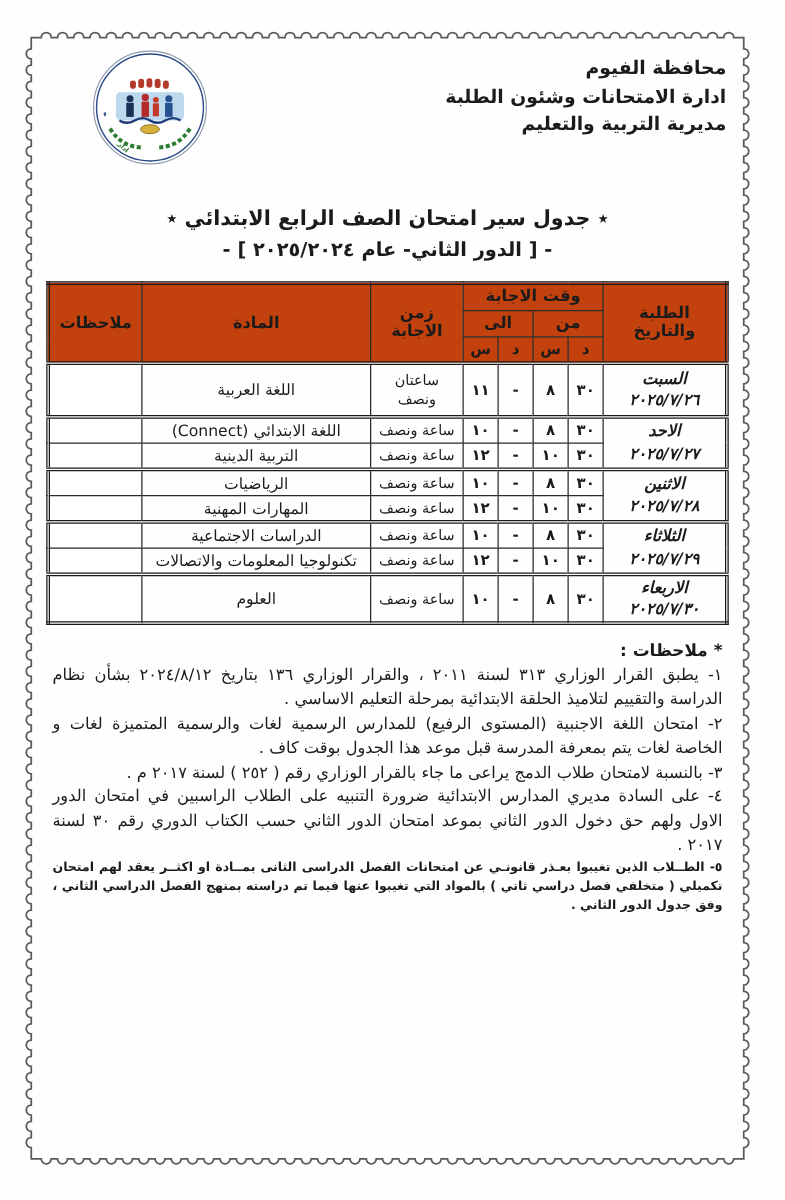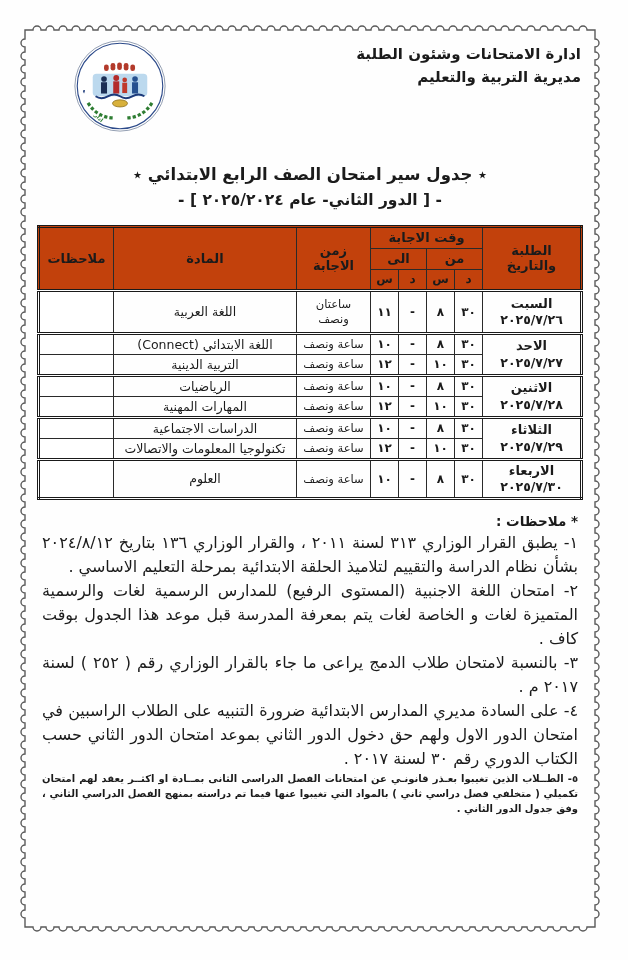--- a/index.html
+++ b/index.html
@@ -24,46 +24,47 @@
               border:3px double #1a1a1a;table-layout:fixed;width:543px;}
   .sched th,.sched td{border:1px solid #2a2a2a;text-align:center;vertical-align:middle;padding:0 2px;}
   .sched thead th{background:#c2410c;font-weight:700;font-size:13px;}
   .sched thead tr.h1 th{height:20px;}
   .sched thead tr.h2 th{height:20px;}
   .sched thead tr.h3 th{height:19px;font-size:12px;}
   tr.r40 td{height:40px;}
   tr.r20 td{height:19px;}
   tr.r36 td{height:36px;}
   tr.grp-start td{border-top:3px double #1a1a1a;}
-  .day-cell{font-weight:700;font-size:13px;line-height:1.35;}
+  .day-cell{font-weight:700;font-size:13px;line-height:1.35;font-style:italic;}
   .day-cell .date{font-size:12.5px;}
   .num{font-size:12px;font-weight:700;}
   .dur{font-size:11.5px;line-height:1.25;padding:0 9px;}
   .subj{font-size:12.5px;}
   .notec{background:#fff;}
 
   
   .notes{padding:13px 17px 0 17px;direction:rtl;}
   .notes-heading{font-size:13.5px;font-weight:700;margin-bottom:2px;}
-  .note-line{font-size:16px;line-height:1.5;text-align:justify;}
+  .note-line{font-size:13px;line-height:1.5;text-align:justify;}
   .note-line.bold{font-weight:700;font-size:10px;}
 </style>
 </head>
 <body>
 
 <div class="canvas">
 
   <svg class="frame-svg" width="628" height="960">
     <path id="frame-path" fill="none" stroke="#5a5a5a" stroke-width="1.4" d="M 25 30 l 8.00 0.00 a 4 4 0 0 1 8 0 l 5.00 0.00 a 4 4 0 0 1 8 0 l 5.00 0.00 a 4 4 0 0 1 8 0 l 5.00 0.00 a 4 4 0 0 1 8 0 l 5.00 0.00 a 4 4 0 0 1 8 0 l 5.00 0.00 a 4 4 0 0 1 8 0 l 5.00 0.00 a 4 4 0 0 1 8 0 l 5.00 0.00 a 4 4 0 0 1 8 0 l 5.00 0.00 a 4 4 0 0 1 8 0 l 5.00 0.00 a 4 4 0 0 1 8 0 l 5.00 0.00 a 4 4 0 0 1 8 0 l 5.00 0.00 a 4 4 0 0 1 8 0 l 5.00 0.00 a 4 4 0 0 1 8 0 l 5.00 0.00 a 4 4 0 0 1 8 0 l 5.00 0.00 a 4 4 0 0 1 8 0 l 5.00 0.00 a 4 4 0 0 1 8 0 l 5.00 0.00 a 4 4 0 0 1 8 0 l 5.00 0.00 a 4 4 0 0 1 8 0 l 5.00 0.00 a 4 4 0 0 1 8 0 l 5.00 0.00 a 4 4 0 0 1 8 0 l 5.00 0.00 a 4 4 0 0 1 8 0 l 5.00 0.00 a 4 4 0 0 1 8 0 l 5.00 0.00 a 4 4 0 0 1 8 0 l 5.00 0.00 a 4 4 0 0 1 8 0 l 5.00 0.00 a 4 4 0 0 1 8 0 l 5.00 0.00 a 4 4 0 0 1 8 0 l 5.00 0.00 a 4 4 0 0 1 8 0 l 5.00 0.00 a 4 4 0 0 1 8 0 l 5.00 0.00 a 4 4 0 0 1 8 0 l 5.00 0.00 a 4 4 0 0 1 8 0 l 5.00 0.00 a 4 4 0 0 1 8 0 l 5.00 0.00 a 4 4 0 0 1 8 0 l 5.00 0.00 a 4 4 0 0 1 8 0 l 5.00 0.00 a 4 4 0 0 1 8 0 l 5.00 0.00 a 4 4 0 0 1 8 0 l 5.00 0.00 a 4 4 0 0 1 8 0 l 5.00 0.00 a 4 4 0 0 1 8 0 l 5.00 0.00 a 4 4 0 0 1 8 0 l 5.00 0.00 a 4 4 0 0 1 8 0 l 5.00 0.00 a 4 4 0 0 1 8 0 l 5.00 0.00 a 4 4 0 0 1 8 0 l 5.00 0.00 a 4 4 0 0 1 8 0 l 5.00 0.00 a 4 4 0 0 1 8 0 l 8.00 0.00 l 0.00 9.00 a 4 4 0 0 1 0 8 l 0.00 5.00 a 4 4 0 0 1 0 8 l 0.00 5.00 a 4 4 0 0 1 0 8 l 0.00 5.00 a 4 4 0 0 1 0 8 l 0.00 5.00 a 4 4 0 0 1 0 8 l 0.00 5.00 a 4 4 0 0 1 0 8 l 0.00 5.00 a 4 4 0 0 1 0 8 l 0.00 5.00 a 4 4 0 0 1 0 8 l 0.00 5.00 a 4 4 0 0 1 0 8 l 0.00 5.00 a 4 4 0 0 1 0 8 l 0.00 5.00 a 4 4 0 0 1 0 8 l 0.00 5.00 a 4 4 0 0 1 0 8 l 0.00 5.00 a 4 4 0 0 1 0 8 l 0.00 5.00 a 4 4 0 0 1 0 8 l 0.00 5.00 a 4 4 0 0 1 0 8 l 0.00 5.00 a 4 4 0 0 1 0 8 l 0.00 5.00 a 4 4 0 0 1 0 8 l 0.00 5.00 a 4 4 0 0 1 0 8 l 0.00 5.00 a 4 4 0 0 1 0 8 l 0.00 5.00 a 4 4 0 0 1 0 8 l 0.00 5.00 a 4 4 0 0 1 0 8 l 0.00 5.00 a 4 4 0 0 1 0 8 l 0.00 5.00 a 4 4 0 0 1 0 8 l 0.00 5.00 a 4 4 0 0 1 0 8 l 0.00 5.00 a 4 4 0 0 1 0 8 l 0.00 5.00 a 4 4 0 0 1 0 8 l 0.00 5.00 a 4 4 0 0 1 0 8 l 0.00 5.00 a 4 4 0 0 1 0 8 l 0.00 5.00 a 4 4 0 0 1 0 8 l 0.00 5.00 a 4 4 0 0 1 0 8 l 0.00 5.00 a 4 4 0 0 1 0 8 l 0.00 5.00 a 4 4 0 0 1 0 8 l 0.00 5.00 a 4 4 0 0 1 0 8 l 0.00 5.00 a 4 4 0 0 1 0 8 l 0.00 5.00 a 4 4 0 0 1 0 8 l 0.00 5.00 a 4 4 0 0 1 0 8 l 0.00 5.00 a 4 4 0 0 1 0 8 l 0.00 5.00 a 4 4 0 0 1 0 8 l 0.00 5.00 a 4 4 0 0 1 0 8 l 0.00 5.00 a 4 4 0 0 1 0 8 l 0.00 5.00 a 4 4 0 0 1 0 8 l 0.00 5.00 a 4 4 0 0 1 0 8 l 0.00 5.00 a 4 4 0 0 1 0 8 l 0.00 5.00 a 4 4 0 0 1 0 8 l 0.00 5.00 a 4 4 0 0 1 0 8 l 0.00 5.00 a 4 4 0 0 1 0 8 l 0.00 5.00 a 4 4 0 0 1 0 8 l 0.00 5.00 a 4 4 0 0 1 0 8 l 0.00 5.00 a 4 4 0 0 1 0 8 l 0.00 5.00 a 4 4 0 0 1 0 8 l 0.00 5.00 a 4 4 0 0 1 0 8 l 0.00 5.00 a 4 4 0 0 1 0 8 l 0.00 5.00 a 4 4 0 0 1 0 8 l 0.00 5.00 a 4 4 0 0 1 0 8 l 0.00 5.00 a 4 4 0 0 1 0 8 l 0.00 5.00 a 4 4 0 0 1 0 8 l 0.00 5.00 a 4 4 0 0 1 0 8 l 0.00 5.00 a 4 4 0 0 1 0 8 l 0.00 5.00 a 4 4 0 0 1 0 8 l 0.00 5.00 a 4 4 0 0 1 0 8 l 0.00 5.00 a 4 4 0 0 1 0 8 l 0.00 5.00 a 4 4 0 0 1 0 8 l 0.00 5.00 a 4 4 0 0 1 0 8 l 0.00 5.00 a 4 4 0 0 1 0 8 l 0.00 5.00 a 4 4 0 0 1 0 8 l 0.00 5.00 a 4 4 0 0 1 0 8 l 0.00 5.00 a 4 4 0 0 1 0 8 l 0.00 5.00 a 4 4 0 0 1 0 8 l 0.00 9.00 l -8.00 0.00 a 4 4 0 0 1 -8 0 l -5.00 0.00 a 4 4 0 0 1 -8 0 l -5.00 0.00 a 4 4 0 0 1 -8 0 l -5.00 0.00 a 4 4 0 0 1 -8 0 l -5.00 0.00 a 4 4 0 0 1 -8 0 l -5.00 0.00 a 4 4 0 0 1 -8 0 l -5.00 0.00 a 4 4 0 0 1 -8 0 l -5.00 0.00 a 4 4 0 0 1 -8 0 l -5.00 0.00 a 4 4 0 0 1 -8 0 l -5.00 0.00 a 4 4 0 0 1 -8 0 l -5.00 0.00 a 4 4 0 0 1 -8 0 l -5.00 0.00 a 4 4 0 0 1 -8 0 l -5.00 0.00 a 4 4 0 0 1 -8 0 l -5.00 0.00 a 4 4 0 0 1 -8 0 l -5.00 0.00 a 4 4 0 0 1 -8 0 l -5.00 0.00 a 4 4 0 0 1 -8 0 l -5.00 0.00 a 4 4 0 0 1 -8 0 l -5.00 0.00 a 4 4 0 0 1 -8 0 l -5.00 0.00 a 4 4 0 0 1 -8 0 l -5.00 0.00 a 4 4 0 0 1 -8 0 l -5.00 0.00 a 4 4 0 0 1 -8 0 l -5.00 0.00 a 4 4 0 0 1 -8 0 l -5.00 0.00 a 4 4 0 0 1 -8 0 l -5.00 0.00 a 4 4 0 0 1 -8 0 l -5.00 0.00 a 4 4 0 0 1 -8 0 l -5.00 0.00 a 4 4 0 0 1 -8 0 l -5.00 0.00 a 4 4 0 0 1 -8 0 l -5.00 0.00 a 4 4 0 0 1 -8 0 l -5.00 0.00 a 4 4 0 0 1 -8 0 l -5.00 0.00 a 4 4 0 0 1 -8 0 l -5.00 0.00 a 4 4 0 0 1 -8 0 l -5.00 0.00 a 4 4 0 0 1 -8 0 l -5.00 0.00 a 4 4 0 0 1 -8 0 l -5.00 0.00 a 4 4 0 0 1 -8 0 l -5.00 0.00 a 4 4 0 0 1 -8 0 l -5.00 0.00 a 4 4 0 0 1 -8 0 l -5.00 0.00 a 4 4 0 0 1 -8 0 l -5.00 0.00 a 4 4 0 0 1 -8 0 l -5.00 0.00 a 4 4 0 0 1 -8 0 l -5.00 0.00 a 4 4 0 0 1 -8 0 l -5.00 0.00 a 4 4 0 0 1 -8 0 l -5.00 0.00 a 4 4 0 0 1 -8 0 l -5.00 0.00 a 4 4 0 0 1 -8 0 l -8.00 0.00 l 0.00 -9.00 a 4 4 0 0 1 0 -8 l 0.00 -5.00 a 4 4 0 0 1 0 -8 l 0.00 -5.00 a 4 4 0 0 1 0 -8 l 0.00 -5.00 a 4 4 0 0 1 0 -8 l 0.00 -5.00 a 4 4 0 0 1 0 -8 l 0.00 -5.00 a 4 4 0 0 1 0 -8 l 0.00 -5.00 a 4 4 0 0 1 0 -8 l 0.00 -5.00 a 4 4 0 0 1 0 -8 l 0.00 -5.00 a 4 4 0 0 1 0 -8 l 0.00 -5.00 a 4 4 0 0 1 0 -8 l 0.00 -5.00 a 4 4 0 0 1 0 -8 l 0.00 -5.00 a 4 4 0 0 1 0 -8 l 0.00 -5.00 a 4 4 0 0 1 0 -8 l 0.00 -5.00 a 4 4 0 0 1 0 -8 l 0.00 -5.00 a 4 4 0 0 1 0 -8 l 0.00 -5.00 a 4 4 0 0 1 0 -8 l 0.00 -5.00 a 4 4 0 0 1 0 -8 l 0.00 -5.00 a 4 4 0 0 1 0 -8 l 0.00 -5.00 a 4 4 0 0 1 0 -8 l 0.00 -5.00 a 4 4 0 0 1 0 -8 l 0.00 -5.00 a 4 4 0 0 1 0 -8 l 0.00 -5.00 a 4 4 0 0 1 0 -8 l 0.00 -5.00 a 4 4 0 0 1 0 -8 l 0.00 -5.00 a 4 4 0 0 1 0 -8 l 0.00 -5.00 a 4 4 0 0 1 0 -8 l 0.00 -5.00 a 4 4 0 0 1 0 -8 l 0.00 -5.00 a 4 4 0 0 1 0 -8 l 0.00 -5.00 a 4 4 0 0 1 0 -8 l 0.00 -5.00 a 4 4 0 0 1 0 -8 l 0.00 -5.00 a 4 4 0 0 1 0 -8 l 0.00 -5.00 a 4 4 0 0 1 0 -8 l 0.00 -5.00 a 4 4 0 0 1 0 -8 l 0.00 -5.00 a 4 4 0 0 1 0 -8 l 0.00 -5.00 a 4 4 0 0 1 0 -8 l 0.00 -5.00 a 4 4 0 0 1 0 -8 l 0.00 -5.00 a 4 4 0 0 1 0 -8 l 0.00 -5.00 a 4 4 0 0 1 0 -8 l 0.00 -5.00 a 4 4 0 0 1 0 -8 l 0.00 -5.00 a 4 4 0 0 1 0 -8 l 0.00 -5.00 a 4 4 0 0 1 0 -8 l 0.00 -5.00 a 4 4 0 0 1 0 -8 l 0.00 -5.00 a 4 4 0 0 1 0 -8 l 0.00 -5.00 a 4 4 0 0 1 0 -8 l 0.00 -5.00 a 4 4 0 0 1 0 -8 l 0.00 -5.00 a 4 4 0 0 1 0 -8 l 0.00 -5.00 a 4 4 0 0 1 0 -8 l 0.00 -5.00 a 4 4 0 0 1 0 -8 l 0.00 -5.00 a 4 4 0 0 1 0 -8 l 0.00 -5.00 a 4 4 0 0 1 0 -8 l 0.00 -5.00 a 4 4 0 0 1 0 -8 l 0.00 -5.00 a 4 4 0 0 1 0 -8 l 0.00 -5.00 a 4 4 0 0 1 0 -8 l 0.00 -5.00 a 4 4 0 0 1 0 -8 l 0.00 -5.00 a 4 4 0 0 1 0 -8 l 0.00 -5.00 a 4 4 0 0 1 0 -8 l 0.00 -5.00 a 4 4 0 0 1 0 -8 l 0.00 -5.00 a 4 4 0 0 1 0 -8 l 0.00 -5.00 a 4 4 0 0 1 0 -8 l 0.00 -5.00 a 4 4 0 0 1 0 -8 l 0.00 -5.00 a 4 4 0 0 1 0 -8 l 0.00 -5.00 a 4 4 0 0 1 0 -8 l 0.00 -5.00 a 4 4 0 0 1 0 -8 l 0.00 -5.00 a 4 4 0 0 1 0 -8 l 0.00 -5.00 a 4 4 0 0 1 0 -8 l 0.00 -5.00 a 4 4 0 0 1 0 -8 l 0.00 -5.00 a 4 4 0 0 1 0 -8 l 0.00 -5.00 a 4 4 0 0 1 0 -8 l 0.00 -5.00 a 4 4 0 0 1 0 -8 l 0.00 -9.00 Z"></path>
   </svg>
 
   <div class="sheet">
 
     <div class="hdr">
       <div class="org">
+        <div class="org-line">محافظة الفيوم</div>
         <div class="org-line">ادارة الامتحانات وشئون الطلبة</div>
         <div class="org-line">مديرية التربية والتعليم</div>
       </div>
       <div class="logo-wrap">
         <svg width="94" height="94" viewBox="0 0 100 100">
           <defs>
             <path id="arcTop" d="M 12,58 A 39,39 0 0 1 88,58"></path>
             <path id="arcBot" d="M 22,80 A 33,33 0 0 0 78,80"></path>
           </defs>
           <circle cx="50" cy="50" r="48" fill="#ffffff" stroke="#8d99ad" stroke-width="1"></circle>

